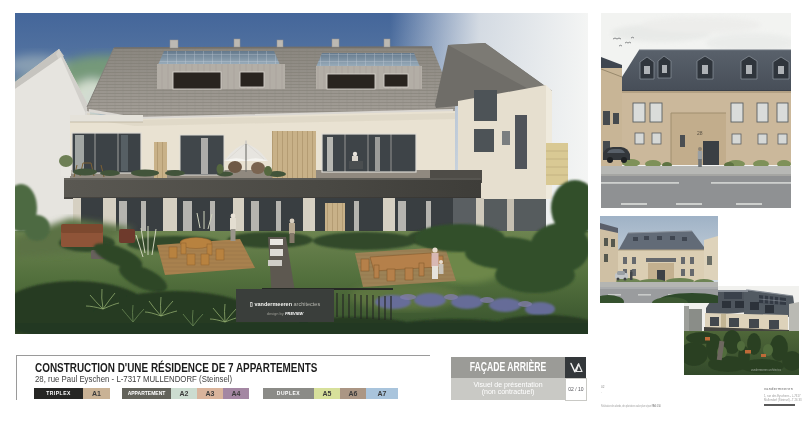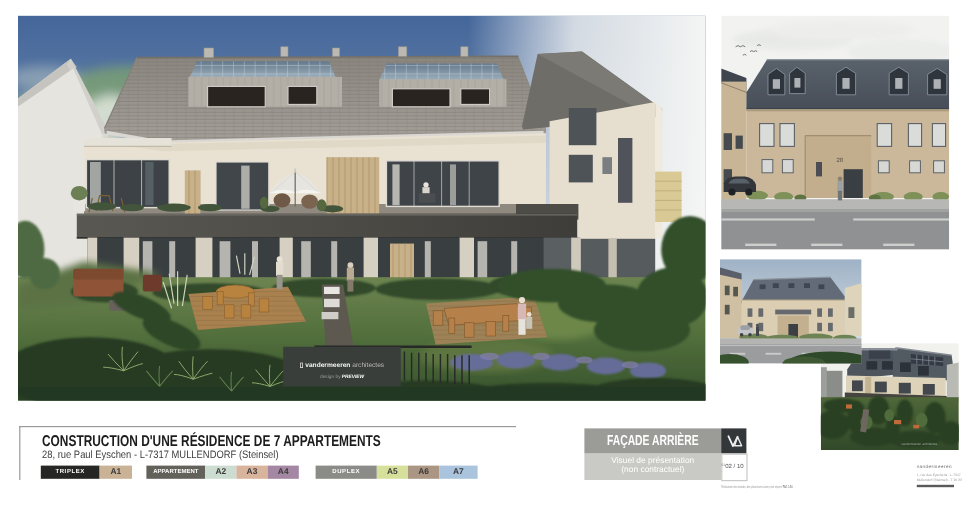--- a/index.html
+++ b/index.html
@@ -634,21 +634,21 @@
   <div class="abs" style="left:88px;width:49px;height:11px;background:#62625a;color:#fff;font-size:5px;font-weight:bold;text-align:center;line-height:11px;">APPARTEMENT</div>
   <div class="abs" style="left:137px;width:26px;height:11px;background:#ccdcd0;color:#3a3a3a;font-size:7px;font-weight:bold;text-align:center;line-height:11px;">A2</div>
   <div class="abs" style="left:163px;width:26px;height:11px;background:#d9b49c;color:#3a3a3a;font-size:7px;font-weight:bold;text-align:center;line-height:11px;">A3</div>
   <div class="abs" style="left:189px;width:26px;height:11px;background:#a487a3;color:#3a3a3a;font-size:7px;font-weight:bold;text-align:center;line-height:11px;">A4</div>
   <div class="abs" style="left:229px;width:51px;height:11px;background:#8b8b87;color:#fff;font-size:5px;font-weight:bold;text-align:center;line-height:11px;letter-spacing:0.5px;">DUPLEX</div>
   <div class="abs" style="left:280px;width:26px;height:11px;background:#d7e09b;color:#3a3a3a;font-size:7px;font-weight:bold;text-align:center;line-height:11px;">A5</div>
   <div class="abs" style="left:306px;width:26px;height:11px;background:#ab9684;color:#3a3a3a;font-size:7px;font-weight:bold;text-align:center;line-height:11px;">A6</div>
   <div class="abs" style="left:332px;width:32px;height:11px;background:#a9c4dc;color:#3a3a3a;font-size:7px;font-weight:bold;text-align:center;line-height:11px;">A7</div>
 </div>
 
-<div class="abs" style="left:451px;top:357px;width:135px;height:43px;margin-left:36px;">
+<div class="abs" style="left:451px;top:357px;width:135px;height:43px;">
   <div class="abs" style="left:0;top:0;width:114px;height:21px;background:#9b9b97;"></div>
   <div class="abs" style="left:0;top:0;width:114px;height:21px;color:#fff;font-size:12px;font-weight:bold;text-align:center;line-height:21px;transform:scaleX(0.72);transform-origin:50% 50%;">FAÇADE ARRIÈRE</div>
   <div class="abs" style="left:114px;top:0;width:21px;height:21px;background:#33373a;">
     <svg width="21" height="21" viewBox="0 0 21 21">
       <path d="M6 6.5 L9.8 14.8 L13.6 7" fill="none" stroke="#f2f2f2" stroke-width="1.5" stroke-linejoin="round" stroke-linecap="round"></path>
       <path d="M13.6 7 L17 14.5 L11.2 14.5 Z" fill="none" stroke="#e8e8e8" stroke-width="1.2" stroke-linejoin="round"></path>
     </svg>
   </div>
   <div class="abs" style="left:0;top:21px;width:114px;height:22px;background:#c9c9c5;color:#fff;font-size:7px;text-align:center;">
     <div style="margin-top:3px;">Visuel de présentation</div>

